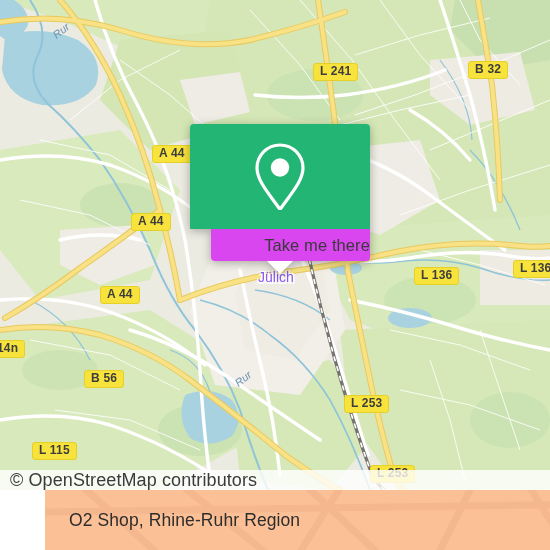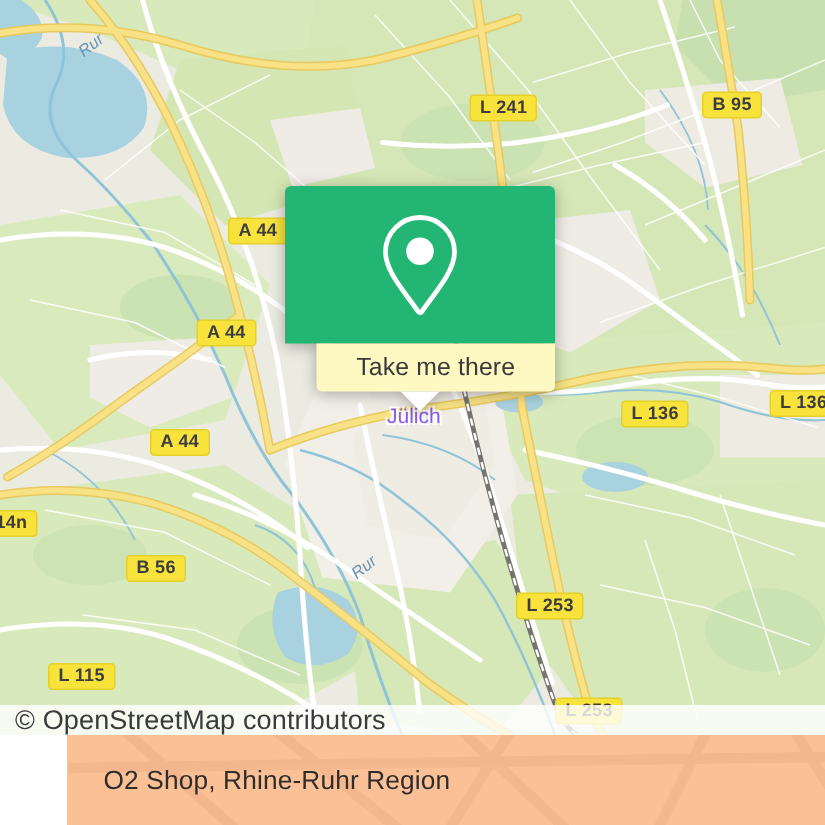--- a/index.html
+++ b/index.html
@@ -102,25 +102,25 @@
   .popup-head {
     height: 105px;
     background: #22b573;
     border-radius: 4px 4px 0 0;
     display: flex;
     align-items: center;
     justify-content: center;
   }
   .popup-foot {
     height: 32px;
-    background: #fef9c3;
+    background: #d946ef;
     border-radius: 0 0 4px 4px;
     display: flex;
     align-items: center;
-    justify-content: center;
+    justify-content: flex-end;
     margin-left: 21px;
   }
   .popup-foot-label {
     font-size: 16.5px;
     color: #3a3a3a;
     letter-spacing: .1px;
   }
   .popup-tail {
     position: absolute;
     left: 50%;
@@ -303,21 +303,21 @@
 
       <g>
         <path d="M305,240 Q318,300 335,360 Q352,420 372,475 Q380,488 385,490" stroke="#75746f" stroke-width="3.2" fill="none"></path>
         <path d="M305,240 Q318,300 335,360 Q352,420 372,475 Q380,488 385,490" stroke="#ffffff" stroke-width="1.6" stroke-dasharray="5 5" fill="none"></path>
         <path d="M300,130 Q302,175 305,240" stroke="#75746f" stroke-width="2.6" fill="none"></path>
         <path d="M300,130 Q302,175 305,240" stroke="#ffffff" stroke-width="1.3" stroke-dasharray="5 5" fill="none"></path>
       </g>
     </svg>
 
     <div class="shield" style="left:313px; top:38px;">L 241</div>
-    <div class="shield" style="left:468px; top:36px;">B 95</div>
+    <div class="shield" style="left:468px; top:36px;">B 32</div>
     <div class="shield" style="left:152px; top:120px;">A 44</div>
     <div class="shield" style="left:131px; top:188px;">A 44</div>
     <div class="shield" style="left:100px; top:261px;">A 44</div>
     <div class="shield" style="left:414px; top:242px;">L 136</div>
     <div class="shield" style="left:513px; top:235px;">L 136</div>
     <div class="shield" style="left:-10px; top:315px;">14n</div>
     <div class="shield" style="left:84px; top:345px;">B 56</div>
     <div class="shield" style="left:344px; top:370px;">L 253</div>
     <div class="shield" style="left:32px;  top:417px;">L 115</div>
     <div class="shield" style="left:370px; top:440px;">L 253</div>

